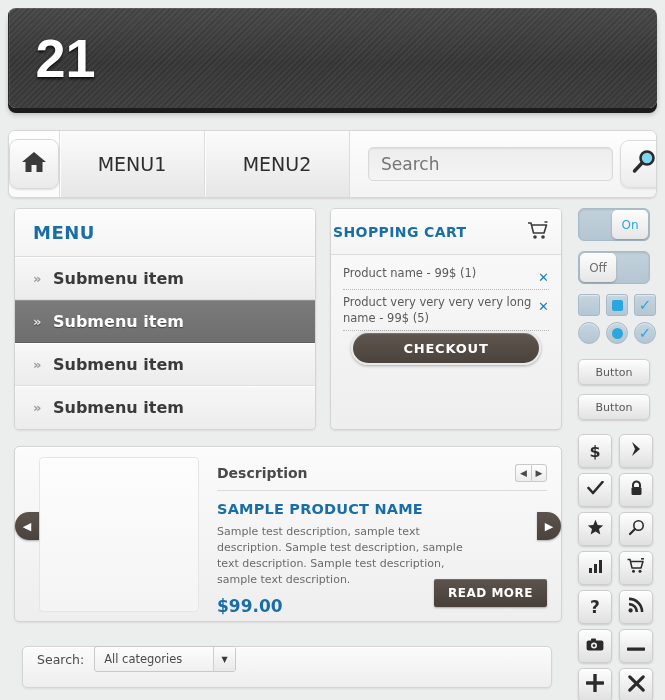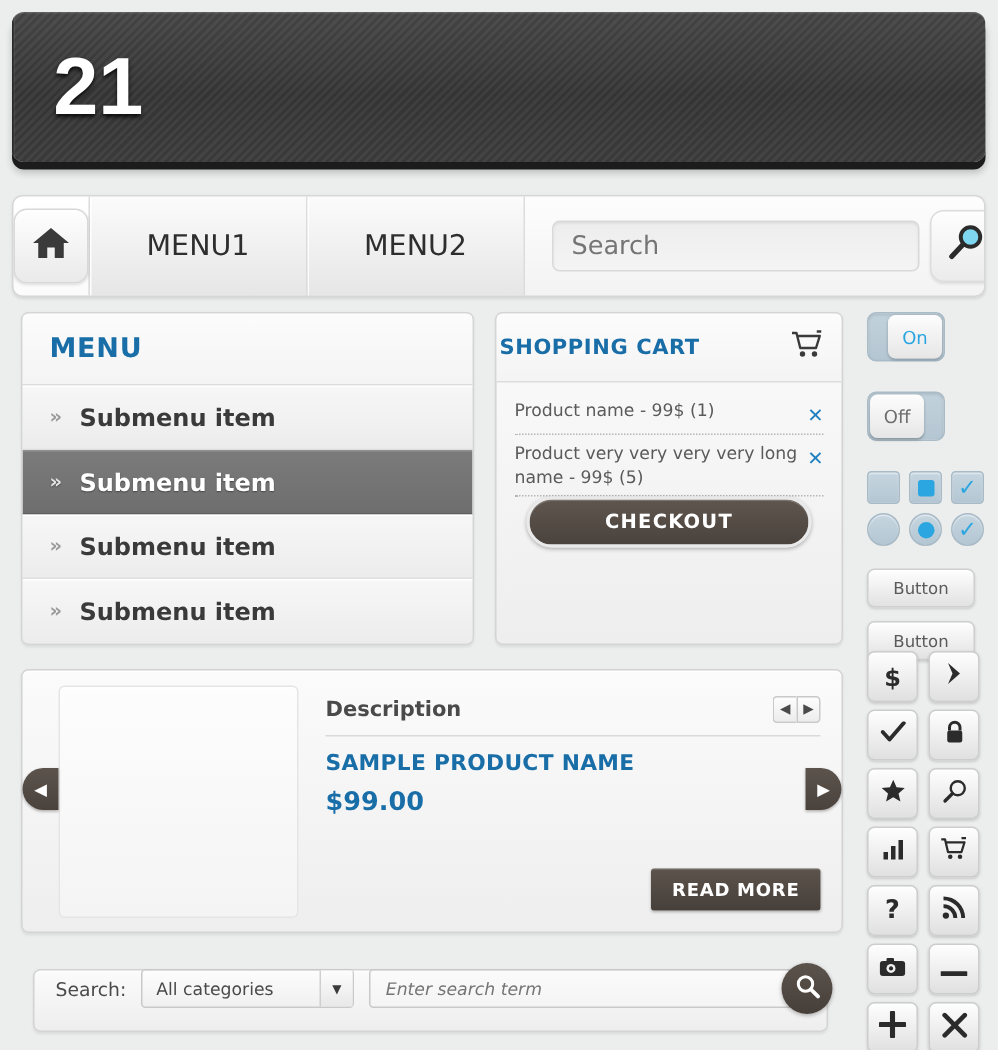--- a/index.html
+++ b/index.html
@@ -200,21 +200,21 @@
     border: 2px solid #e9e9e9;
     box-shadow: 0 1px 3px rgba(0,0,0,0.3), inset 0 1px 0 rgba(255,255,255,0.18);
     color: #ffffff; font-size: 13px; font-weight: bold; letter-spacing: 0.8px;
     cursor: pointer;
     font-family: "DejaVu Sans", sans-serif;
   }
 
   
   .rail { position: absolute; left: 578px; top: 208px; width: 80px; }
   .toggle {
-    width: 52px; height: 33px; margin-bottom: 20px;
+    width: 72px; height: 33px; margin-bottom: 10px;
     border-radius: 6px;
     background: linear-gradient(#c2d2dc, #b4c6d2);
     border: 1px solid #a9bbc7;
     box-shadow: inset 0 1px 2px rgba(0,0,0,0.12);
     position: relative;
     cursor: pointer;
   }
   .knob {
     position: absolute; top: 1px; width: 36px; height: 29px;
     border-radius: 5px;
@@ -605,38 +605,28 @@
     <div class="prod-thumb"></div>
     <div class="prod-right">
       <div class="desc-bar">
         <span class="desc-title">Description</span>
         <div class="pager">
           <div>◀</div>
           <div>▶</div>
         </div>
       </div>
       <div class="prod-name">SAMPLE PRODUCT NAME</div>
+      <div class="prod-desc">Sample test description, sample text description. Sample test description, sample text description. Sample test description, sample text description.</div>
       <div class="prod-price">$99.00</div>
       <button class="readmore">READ MORE</button>
     </div>
   </div>
   <div class="carousel-arrow left">◀</div>
   <div class="carousel-arrow right">▶</div>
 </div>
 
 <div class="panel searchbar">
   <span class="sb-label">Search:</span>
   <div class="sb-select">
     <span>All categories</span>
     <span class="sb-caret">▼</span>
   </div>
-  <div class="sb-input-wrap">
-    <input class="sb-input" type="text" placeholder="Enter search term" style="">
-    <div class="sb-go">
-      <span>
-        <svg width="17" height="17" viewBox="0 0 17 17">
-          <circle cx="7" cy="7" r="4.8" fill="none" stroke="#ffffff" stroke-width="2"></circle>
-          <line x1="10.6" y1="10.6" x2="15.3" y2="15.3" stroke="#ffffff" stroke-width="2.6" stroke-linecap="round"></line>
-        </svg>
-      </span>
-    </div>
-  </div>
 </div>
 
 </body></html>

